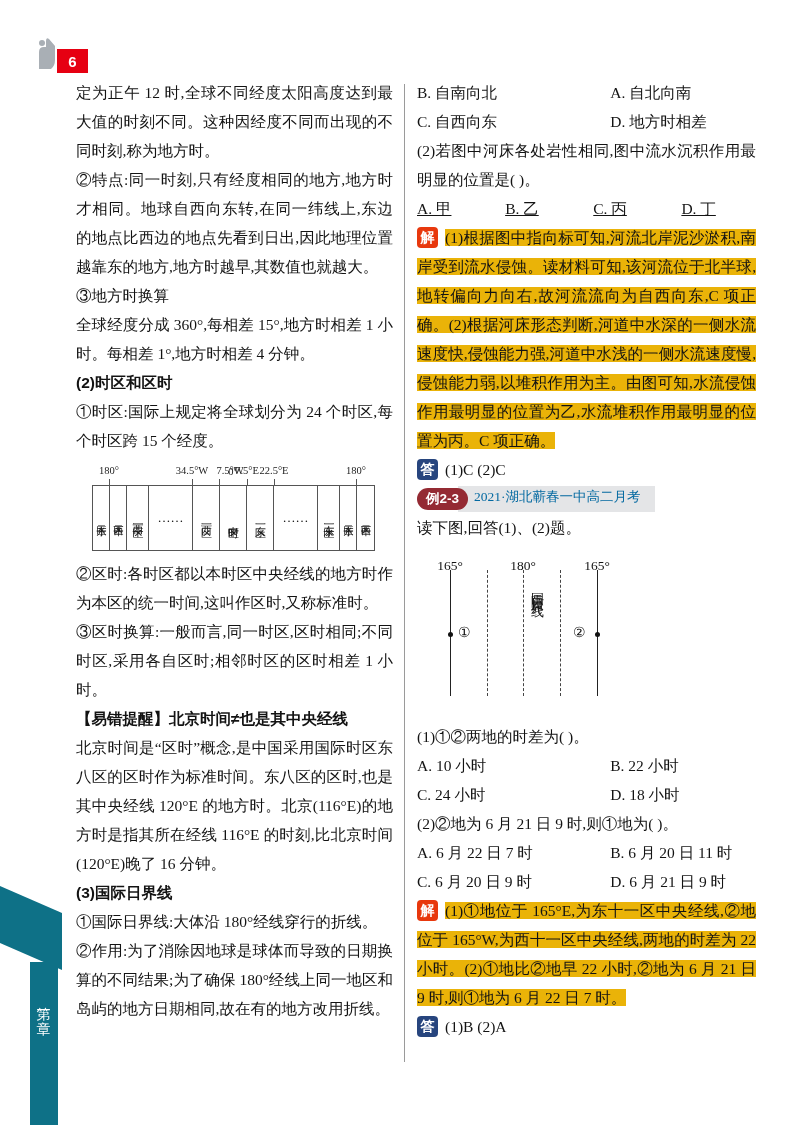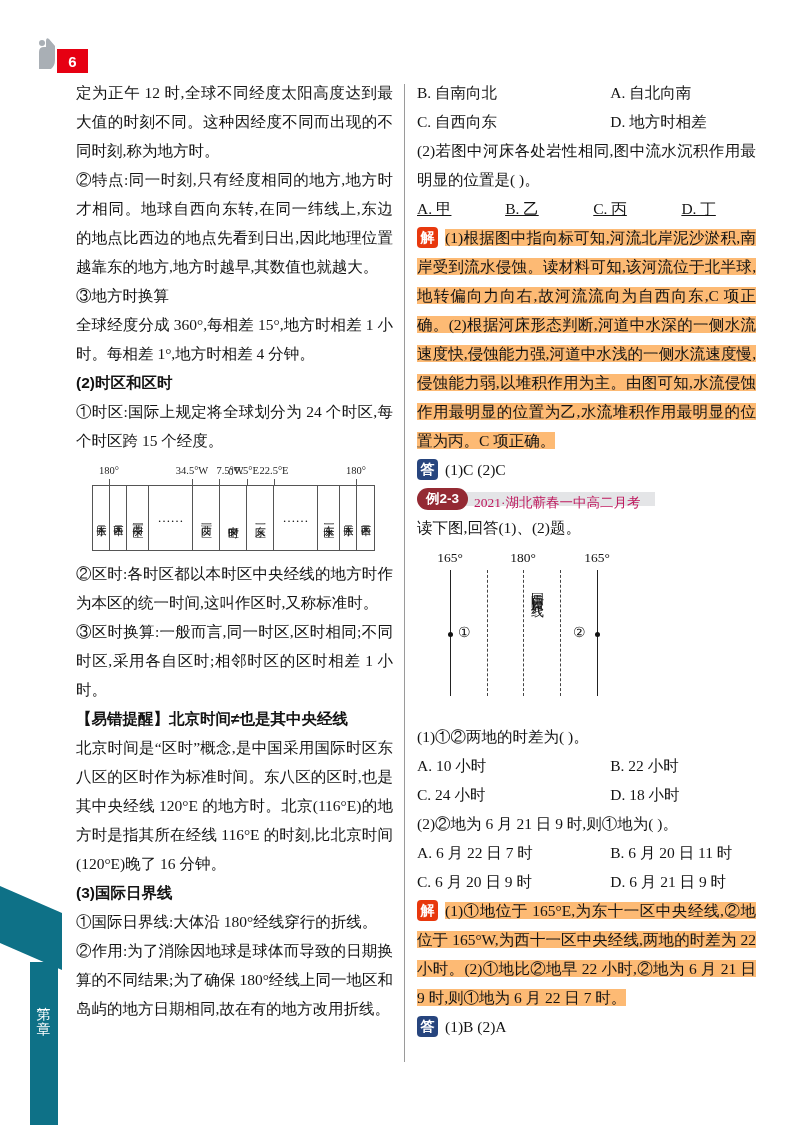--- a/index.html
+++ b/index.html
@@ -27,44 +27,44 @@
   
   .opt-grid2 { display:grid; grid-template-columns:57% 43%; font-size:15.5px; line-height:29px; }
   .opt-grid4 { display:grid; grid-template-columns:26% 26% 26% 22%; font-size:15.5px; line-height:29px;text-decoration:underline; }
 
   
   .badge { display:inline-block; width:21px; height:21px; line-height:21px; text-align:center; color:#fff;
            font-family:"Liberation Sans",sans-serif; font-weight:bold; font-size:14px; border-radius:4px;
            margin-right:7px; vertical-align:1px; }
   .badge-jie { background:#e8380d; }
   .badge-da  { background:#27457e; }
-  .hl { background:#fdba74; }
+  .hl { background:#eab308; }
 
   
   .example-row { display:flex; align-items:center; height:29px; }
   .ex-badge { background:#942a33; border-radius:11px; padding:0 9px; height:22px; line-height:22px; color:#fff;
               font-weight:bold; font-family:"Liberation Sans",sans-serif; font-size:13.5px; position:relative; z-index:1; white-space:nowrap; }
-  .ex-src { background:#e4e5e7; height:14px; line-height:22px; padding:0 14px 0 16px; margin-left:-10px;
-            font-size:13.5px; color:#be185d; white-space:nowrap;text-align:center; }
+  .ex-src { background:#e4e5e7; height:26px; line-height:22px; padding:0 14px 0 16px; margin-left:-10px;
+            font-size:13.5px; color:#0369a1; white-space:nowrap;text-align:center; }
 
   
   .tz-table { position:relative; margin:10px 0 8px 16px; width:283px; padding-top:20px; }
   .tz-head { position:absolute; top:0; transform:translateX(-50%); font-size:10.5px; white-space:nowrap; color:#222; }
   .tz-tick { position:absolute; top:14px; width:1px; height:6px; background:#555; }
   .tz-row { display:flex; border:1px solid #555; height:66px; background:#fff; }
   .tzc { border-right:1px solid #555; display:flex; align-items:center; justify-content:center; overflow:hidden; }
   .tzc:last-child { border-right:none; }
   .w17{width:17px}.w22{width:22px}.w27{width:27px}.w44{width:44px}
   .vert { writing-mode:vertical-rl; text-orientation:upright; font-size:11px; letter-spacing:1px; line-height:1; }
   .w17.vert { font-size:10px; letter-spacing:0; }
   .dots { font-size:13px; }
 
   
   .fig { position:relative; width:100%; height:170px; margin:4px 0 6px; }
-  .figlabel { position:absolute; top:4px; transform:translateX(-50%); font-size:13.5px; }
+  .figlabel { position:absolute; top:12px; transform:translateX(-50%); font-size:13.5px; }
   .vline { position:absolute; top:24px; height:126px; width:0; }
   .vline.solid  { border-left:1px solid #222; }
   .vline.dashed { border-left:1px dashed #444; }
   .idl { position:absolute; left:111px; top:36px; writing-mode:vertical-rl; text-orientation:upright;
          font-size:13px; letter-spacing:3px; color:#111; }
   .dot { position:absolute; width:5px; height:5px; border-radius:50%; background:#111; }
   .ptlabel { position:absolute; font-size:14px; }
 
   
   .tab-slant { position:absolute; left:0; top:886px; width:62px; height:84px; background:#0e7187;

